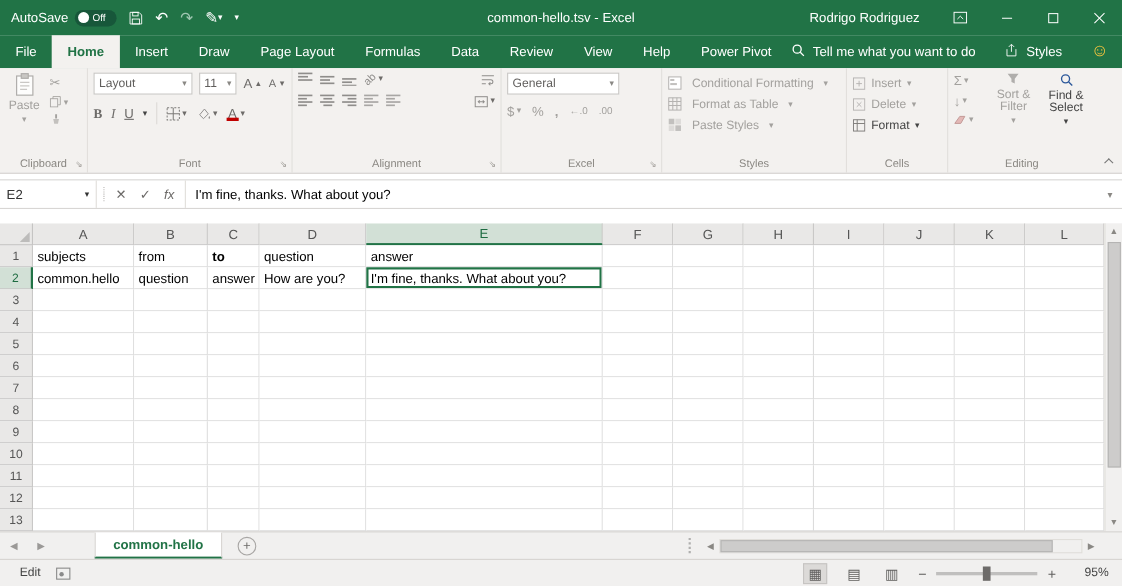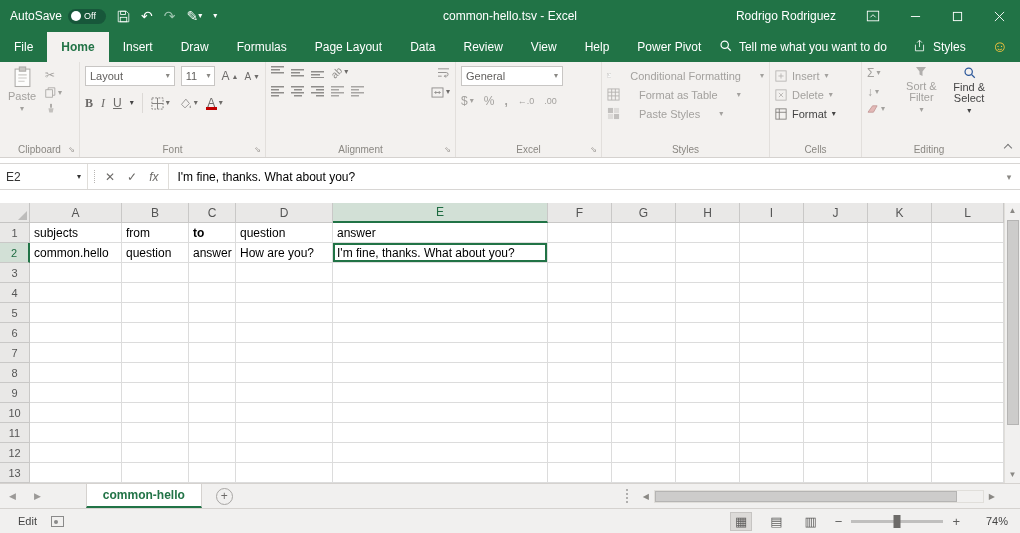--- a/index.html
+++ b/index.html
@@ -56,21 +56,21 @@
           background-size:13px 1.5px,9px 1.5px,13px 1.5px;background-position:0 5px,0 8px,0 11px}
   .al-left{background-image:linear-gradient(#8f8d8b,#8f8d8b),linear-gradient(#8f8d8b,#8f8d8b),linear-gradient(#8f8d8b,#8f8d8b),linear-gradient(#8f8d8b,#8f8d8b);
           background-size:13px 1.5px,8px 1.5px,13px 1.5px,8px 1.5px;background-position:0 0,0 3px,0 6px,0 9px}
   .al-center{background-image:linear-gradient(#8f8d8b,#8f8d8b),linear-gradient(#8f8d8b,#8f8d8b),linear-gradient(#8f8d8b,#8f8d8b),linear-gradient(#8f8d8b,#8f8d8b);
           background-size:13px 1.5px,8px 1.5px,13px 1.5px,8px 1.5px;background-position:0 0,2.5px 3px,0 6px,2.5px 9px}
   .al-right{background-image:linear-gradient(#8f8d8b,#8f8d8b),linear-gradient(#8f8d8b,#8f8d8b),linear-gradient(#8f8d8b,#8f8d8b),linear-gradient(#8f8d8b,#8f8d8b);
           background-size:13px 1.5px,8px 1.5px,13px 1.5px,8px 1.5px;background-position:0 0,5px 3px,0 6px,5px 9px}
   .redbar{display:inline-block;width:11px;height:3px;background:#c00000;margin-top:-2px}
   .acol{display:inline-flex;flex-direction:column;align-items:center;line-height:1;font-size:12px;color:#6d6b69}
   .orient{display:inline-block;transform:rotate(-45deg);font-size:10px;color:#8f8d8b}
-  .stylebtn{display:flex;align-items:center;gap:19px;font-size:11px;height:19px;white-space:nowrap}
+  .stylebtn{display:flex;align-items:center;gap:9px;font-size:11px;height:19px;white-space:nowrap}
   .cellbtn{display:flex;align-items:center;gap:5px;font-size:11px;height:19px;white-space:nowrap}
   .bigbtn{display:flex;flex-direction:column;align-items:center;width:46px;text-align:center;
           font-size:11px;line-height:11px;gap:3px}
   .collapse{position:absolute;right:7px;bottom:6px;width:8px;height:8px}
   .collapse i{display:block;width:6px;height:6px;border-left:1.5px solid #777;border-top:1.5px solid #777;transform:rotate(45deg);margin-top:2px}
   .vdiv{width:1px;height:20px;background:#dcd9d6}
 
   
   .fbar{position:absolute;top:163px;left:0;right:0;height:27px;background:#fff;
         border-top:1px solid #d8d6d4;border-bottom:1px solid #d8d6d4;display:flex;align-items:stretch}
@@ -190,22 +190,22 @@
       </span>
     </div>
   </div>
 
   <div class="tabrow">
     <div id="ribbon-tabs" style="display:flex;align-items:stretch">
         <div class="tab">File</div>
         <div class="tab active">Home</div>
         <div class="tab">Insert</div>
         <div class="tab">Draw</div>
+        <div class="tab">Page Layout</div>
         <div class="tab">Formulas</div>
-        <div class="tab">Page Layout</div>
         <div class="tab">Data</div>
         <div class="tab">Review</div>
         <div class="tab">View</div>
         <div class="tab">Help</div>
         <div class="tab">Power Pivot</div>
       </div>
     <div class="tabrow-right">
       <span class="tellme">
         <span>
           <svg width="13" height="13" viewBox="0 0 16 16" fill="none" stroke="#fff" stroke-width="1.5">
@@ -727,17 +727,17 @@
       <span class="viewic active">▦</span>
       <span class="viewic">▤</span>
       <span class="viewic">▥</span>
       <div class="zoomctl">
         <span class="zsign">−</span>
         <div class="ztrack">
           <div class="zthumb"></div>
         </div>
         <span class="zsign">+</span>
       </div>
-      <span class="zpct">74%</span>
+      <span class="zpct">95%</span>
     </div>
   </div>
 
 </div>
 
 </body></html>

